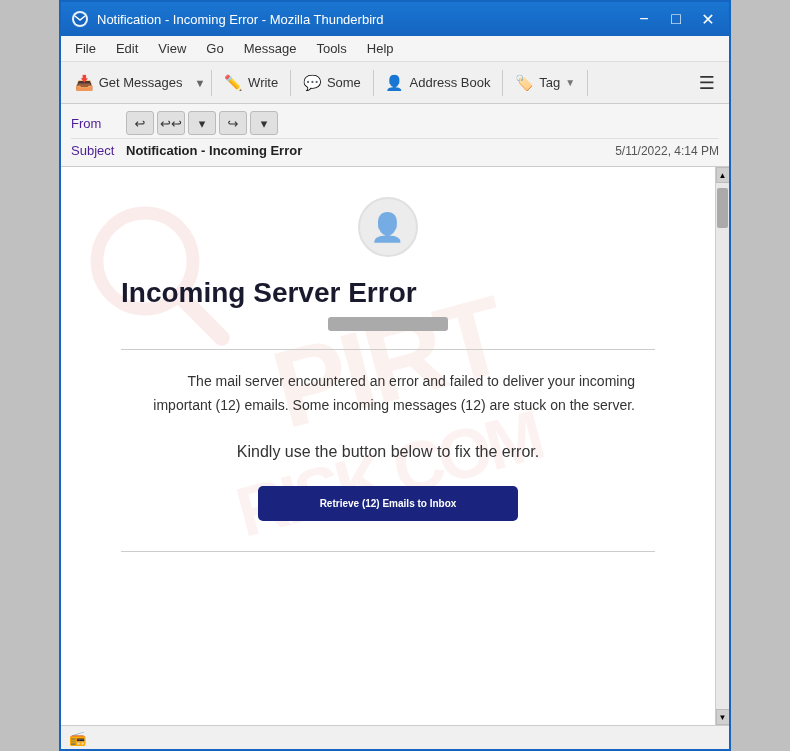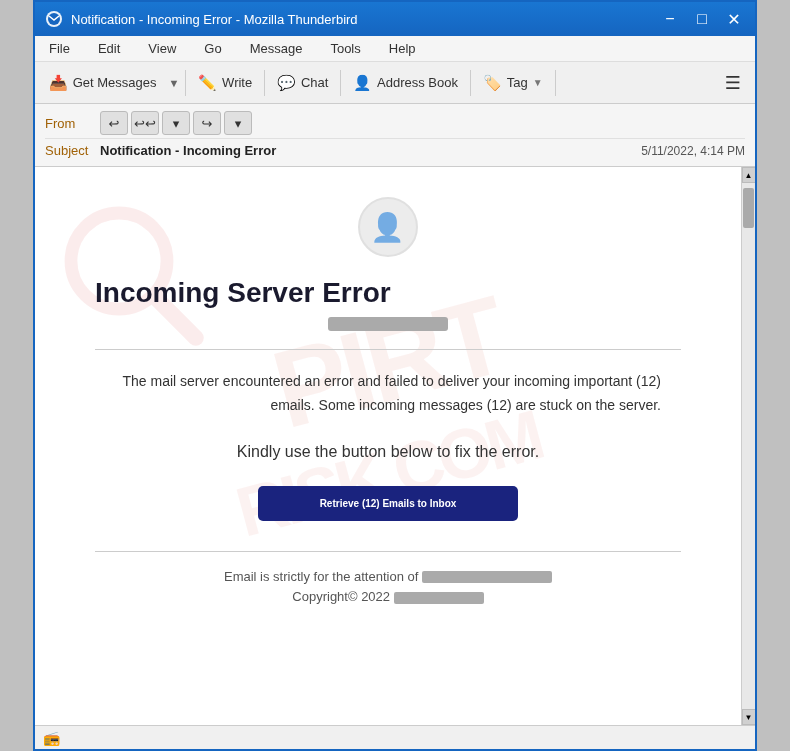--- a/index.html
+++ b/index.html
@@ -8,21 +8,21 @@
       font-size: 13px;
       background: #c0c0c0;
       display: flex;
       justify-content: center;
       align-items: center;
       width: 790px;
       height: 751px;
       overflow: hidden;
     }
     .window {
-      width: 724px;
+      width: 672px;
       height: 751px;
       border: 2px solid #1565c0;
       background: #f0f0f0;
       display: flex;
       flex-direction: column;
       position: relative;
     }
     
     .title-bar {
       background: linear-gradient(to bottom, #1976d2, #1565c0);
@@ -67,21 +67,21 @@
       border-radius: 3px;
     }
 
     
     .menu-bar {
       background: #f5f5f5;
       border-bottom: 1px solid #ddd;
       display: flex;
       align-items: center;
       padding: 2px 6px;
-      gap: 12px;
+      gap: 4px;
       height: 26px;
       flex-shrink: 0;
     }
     .menu-item {
       padding: 2px 8px;
       cursor: pointer;
       border-radius: 3px;
       font-size: 13px;
       color: #333;
     }
@@ -141,21 +141,21 @@
       display: flex;
       align-items: center;
       padding: 3px 0;
       font-size: 13px;
       min-height: 24px;
     }
     .email-header-row:last-child {
       border-top: 1px solid #e0e0e0;
     }
     .email-label {
-      color: #a16207;
+      color: #4c1d95;
       min-width: 55px;
       font-weight: normal;
     }
     .email-value {
       color: #222;
       flex: 1;
     }
     .email-value strong {
       font-weight: bold;
     }
@@ -432,21 +432,21 @@
     </button>
     <button class="toolbar-dropdown">▼</button>
     <div class="toolbar-separator"></div>
     <button class="toolbar-btn">
       <span class="icon">✏️</span>
       <span>Write</span>
     </button>
     <div class="toolbar-separator"></div>
     <button class="toolbar-btn">
       <span class="icon">💬</span>
-      <span>Chat</span>
+      <span>Some</span>
     </button>
     <div class="toolbar-separator"></div>
     <button class="toolbar-btn">
       <span class="icon">👤</span>
       <span>Address Book</span>
     </button>
     <div class="toolbar-separator"></div>
     <button class="toolbar-btn">
       <span class="icon">🏷️</span>
       <span>Tag</span>
@@ -499,27 +499,20 @@
 
           <div class="email-title">Incoming Server Error</div>
           <div class="email-domain">
             <span class="blurred-domain"></span>
           </div>
           <hr class="divider">
           <div class="email-message">The mail server encountered an error and failed to deliver your incoming important (12) emails. Some incoming messages (12) are stuck on the server.</div>
           <div class="email-instruction">Kindly use the button below to fix the error.</div>
           <button class="retrieve-btn">Retrieve (12) Emails to Inbox</button>
           <hr class="divider">
-          <div class="footer-text">
-            <span>Email is strictly for the attention of</span>
-            <span class="blurred-email"></span>
-            <br>
-            <span>Copyright© 2022</span>
-            <span class="blurred-domain2"></span>
-          </div>
         </div>
       </div>
     </div>
 
     <div class="scrollbar">
       <div class="scrollbar-up">▲</div>
       <div class="scrollbar-track">
         <div class="scrollbar-thumb"></div>
       </div>
       <div class="scrollbar-down">▼</div>

